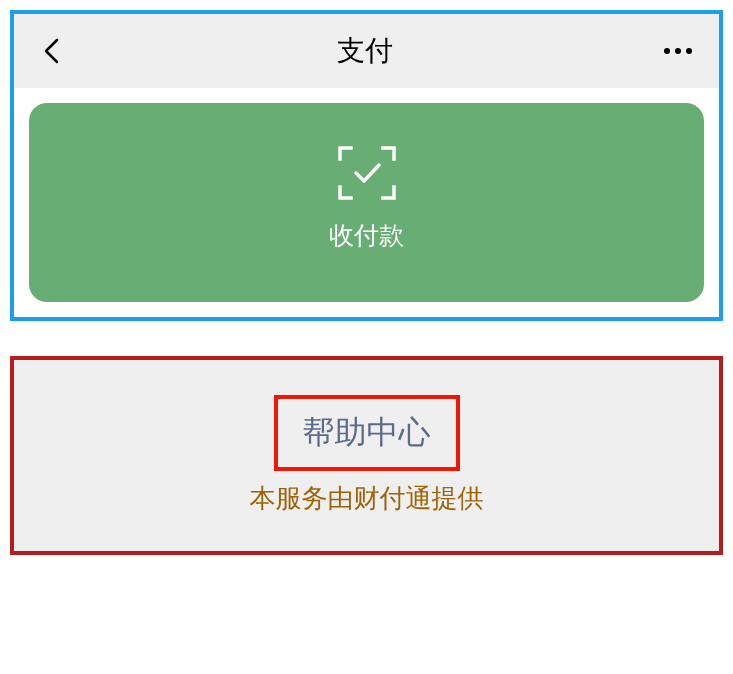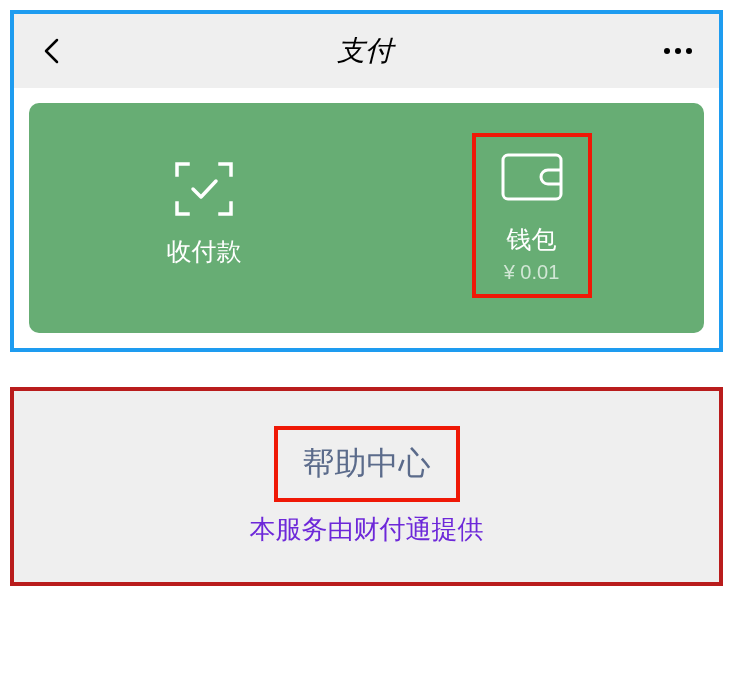--- a/index.html
+++ b/index.html
@@ -18,21 +18,20 @@
       border: 4px solid #1e9cf0;
       background: #ffffff;
       margin-bottom: 35px;
     }
     .top-bar {
       display: flex;
       align-items: center;
       justify-content: space-between;
       padding: 18px 22px;
       background: #efefef;
-      font-style: italic;
     }
     .back-btn {
       width: 30px;
       height: 30px;
       display: flex;
       align-items: center;
       justify-content: center;
     }
     .back-btn svg {
       width: 16px;
@@ -51,21 +50,21 @@
     }
     .more-btn .dot {
       width: 6px;
       height: 6px;
       border-radius: 50%;
       background: #000;
     }
     .green-card {
       background: #67ad74;
       margin: 15px 15px 15px 15px;
-      border-radius: 10px;
+      border-radius: 18px;
       display: flex;
       padding: 30px 10px 35px 10px;
       justify-content: space-around;
     }
     .card-item {
       display: flex;
       flex-direction: column;
       align-items: center;
       justify-content: center;
       padding: 10px 25px;
@@ -100,21 +99,21 @@
       border: 4px solid #ef1806;
       padding: 12px 25px;
       margin-bottom: 10px;
     }
     .help-center {
       color: #5b6b8b;
       font-size: 32px;
       font-weight: 500;
     }
     .provider {
-      color: #6d28d9;
+      color: #a16207;
       font-size: 26px;
     }
   </style>
 </head>
 <body>
 
 <div class="panel-1">
   <div class="top-bar">
     <div class="back-btn">
       <svg viewBox="0 0 16 26">
@@ -136,30 +135,20 @@
           <path d="M3 14 L3 3 L14 3" fill="none" stroke="#fff" stroke-width="3.5" stroke-linecap="square"></path>
           <path d="M46 3 L57 3 L57 14" fill="none" stroke="#fff" stroke-width="3.5" stroke-linecap="square"></path>
           <path d="M57 42 L57 53 L46 53" fill="none" stroke="#fff" stroke-width="3.5" stroke-linecap="square"></path>
           <path d="M14 53 L3 53 L3 42" fill="none" stroke="#fff" stroke-width="3.5" stroke-linecap="square"></path>
           <polyline points="19,28 27,36 42,20" fill="none" stroke="#fff" stroke-width="3.5" stroke-linecap="round" stroke-linejoin="round"></polyline>
         </svg>
       </div>
       <div class="card-label">收付款</div>
     </div>
 
-    <div class="card-item card-item-wallet">
-      <div class="card-icon">
-        <svg width="62" height="48" viewBox="0 0 62 48">
-          <rect x="2" y="2" width="58" height="44" rx="5" ry="5" fill="none" stroke="#fff" stroke-width="3"></rect>
-          <path d="M60 17 L47 17 A7 7 0 0 0 47 31 L60 31" fill="none" stroke="#fff" stroke-width="3"></path>
-        </svg>
-      </div>
-      <div class="card-label">钱包</div>
-      <div class="card-balance">¥ 0.01</div>
-    </div>
   </div>
 </div>
 
 <div class="panel-2">
   <div class="help-center-wrap">
     <div class="help-center">帮助中心</div>
   </div>
   <div class="provider">本服务由财付通提供</div>
 </div>
 

